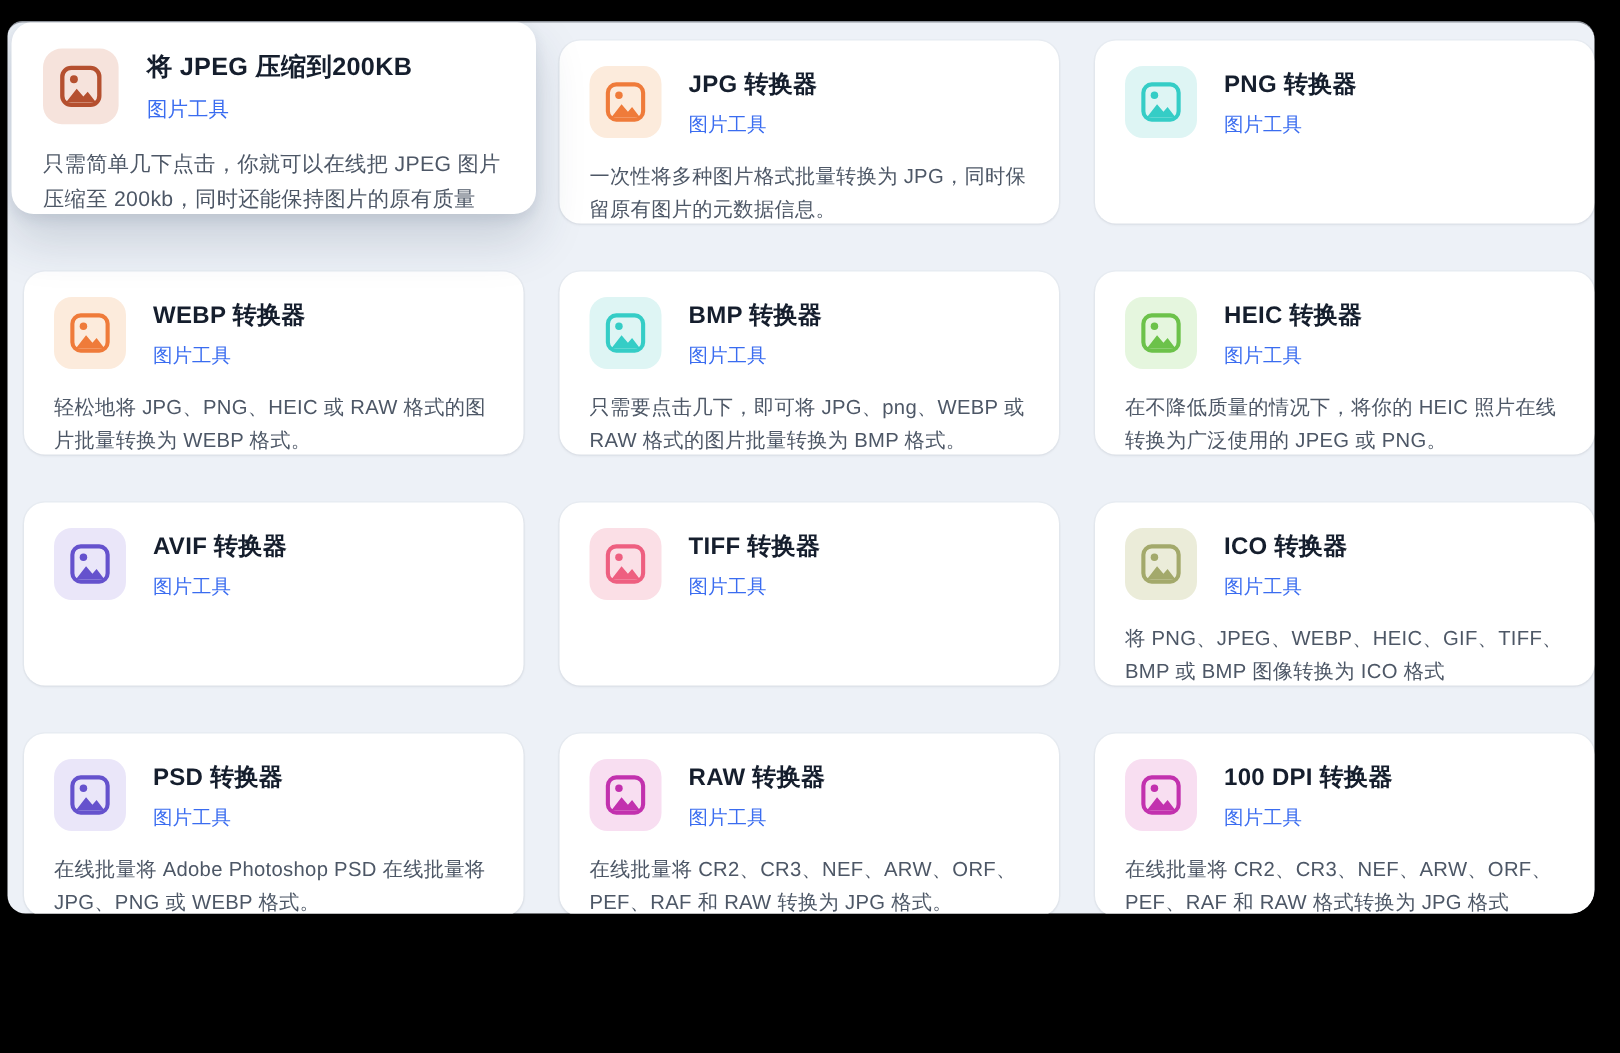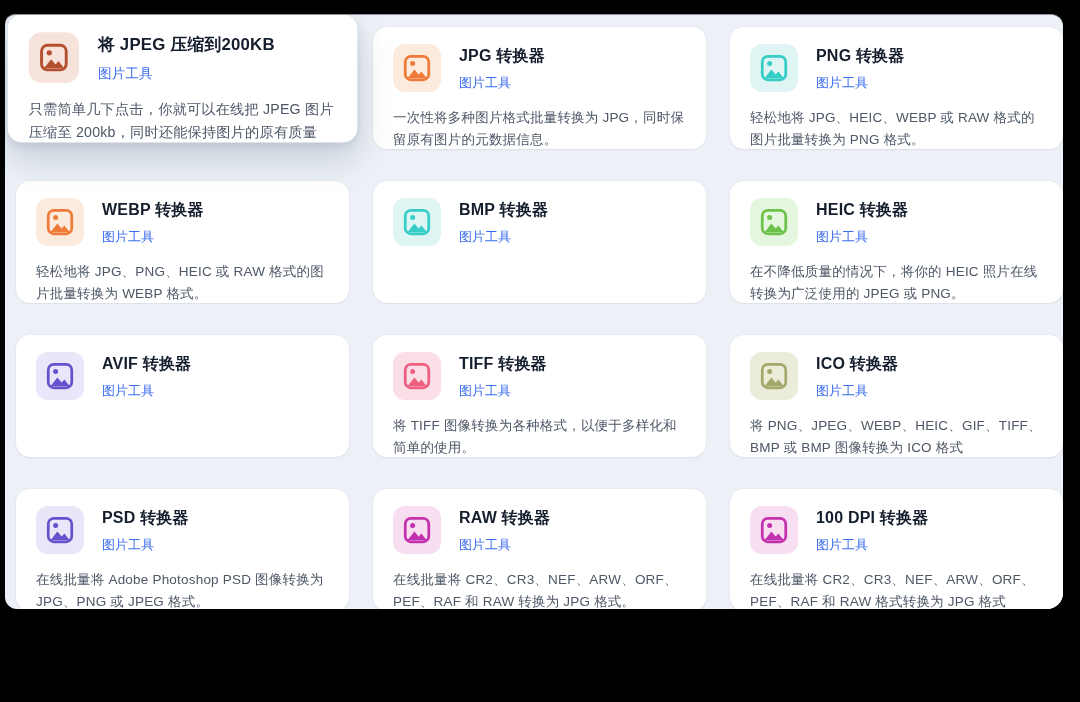--- a/index.html
+++ b/index.html
@@ -111,21 +111,20 @@
         </svg>
 
       </div>
       <div class="head-text">
         <h3 class="title">
                 <span>PNG 转换器</span>
               </h3>
         <a class="category">图片工具</a>
       </div>
     </div>
-    <p class="desc">轻松地将 JPG、HEIC、WEBP 或 RAW 格式的图片批量转换为 PNG 格式。</p>
   </article>
         <article class="card">
     <div class="card-head">
       <div class="icon-box" style="background: rgb(252, 235, 220); color: rgb(239, 123, 58);">
         <svg viewBox="0 0 24 24">
           <rect x="2.6" y="2.6" width="18.8" height="18.8" rx="4.5" fill="none" stroke="currentColor" stroke-width="2.2"></rect>
           <circle cx="8.5" cy="8.4" r="2" fill="currentColor"></circle>
           <path d="M4.4 20.2 L9.9 13.2 L13.3 17.2 L15.5 14.7 L19.8 20.2 Z" fill="currentColor"></path>
         </svg>
 
@@ -149,20 +148,21 @@
         </svg>
 
       </div>
       <div class="head-text">
         <h3 class="title">
                 <span>BMP 转换器</span>
               </h3>
         <a class="category">图片工具</a>
       </div>
     </div>
+    <p class="desc">只需要点击几下，即可将 JPG、png、WEBP 或 RAW 格式的图片批量转换为 BMP 格式。</p>
   </article>
         <article class="card">
     <div class="card-head">
       <div class="icon-box" style="background: rgb(229, 246, 222); color: rgb(108, 194, 74);">
         <svg viewBox="0 0 24 24">
           <rect x="2.6" y="2.6" width="18.8" height="18.8" rx="4.5" fill="none" stroke="currentColor" stroke-width="2.2"></rect>
           <circle cx="8.5" cy="8.4" r="2" fill="currentColor"></circle>
           <path d="M4.4 20.2 L9.9 13.2 L13.3 17.2 L15.5 14.7 L19.8 20.2 Z" fill="currentColor"></path>
         </svg>
 
@@ -204,21 +204,20 @@
         </svg>
 
       </div>
       <div class="head-text">
         <h3 class="title">
                 <span>TIFF 转换器</span>
               </h3>
         <a class="category">图片工具</a>
       </div>
     </div>
-    <p class="desc">将 TIFF 图像转换为各种格式，以便于多样化和简单的使用。</p>
   </article>
         <article class="card">
     <div class="card-head">
       <div class="icon-box" style="background: rgb(235, 236, 217); color: rgb(163, 169, 107);">
         <svg viewBox="0 0 24 24">
           <rect x="2.6" y="2.6" width="18.8" height="18.8" rx="4.5" fill="none" stroke="currentColor" stroke-width="2.2"></rect>
           <circle cx="8.5" cy="8.4" r="2" fill="currentColor"></circle>
           <path d="M4.4 20.2 L9.9 13.2 L13.3 17.2 L15.5 14.7 L19.8 20.2 Z" fill="currentColor"></path>
         </svg>
 
@@ -242,21 +241,21 @@
         </svg>
 
       </div>
       <div class="head-text">
         <h3 class="title">
                 <span>PSD 转换器</span>
               </h3>
         <a class="category">图片工具</a>
       </div>
     </div>
-    <p class="desc">在线批量将 Adobe Photoshop PSD 图像转换为 JPG、PNG 或 JPEG 格式。</p>
+    <p class="desc">在线批量将 Adobe Photoshop PSD 在线批量将 JPG、PNG 或 WEBP 格式。</p>
   </article>
         <article class="card">
     <div class="card-head">
       <div class="icon-box" style="background: rgb(248, 222, 241); color: rgb(194, 49, 174);">
         <svg viewBox="0 0 24 24">
           <rect x="2.6" y="2.6" width="18.8" height="18.8" rx="4.5" fill="none" stroke="currentColor" stroke-width="2.2"></rect>
           <circle cx="8.5" cy="8.4" r="2" fill="currentColor"></circle>
           <path d="M4.4 20.2 L9.9 13.2 L13.3 17.2 L15.5 14.7 L19.8 20.2 Z" fill="currentColor"></path>
         </svg>
 

